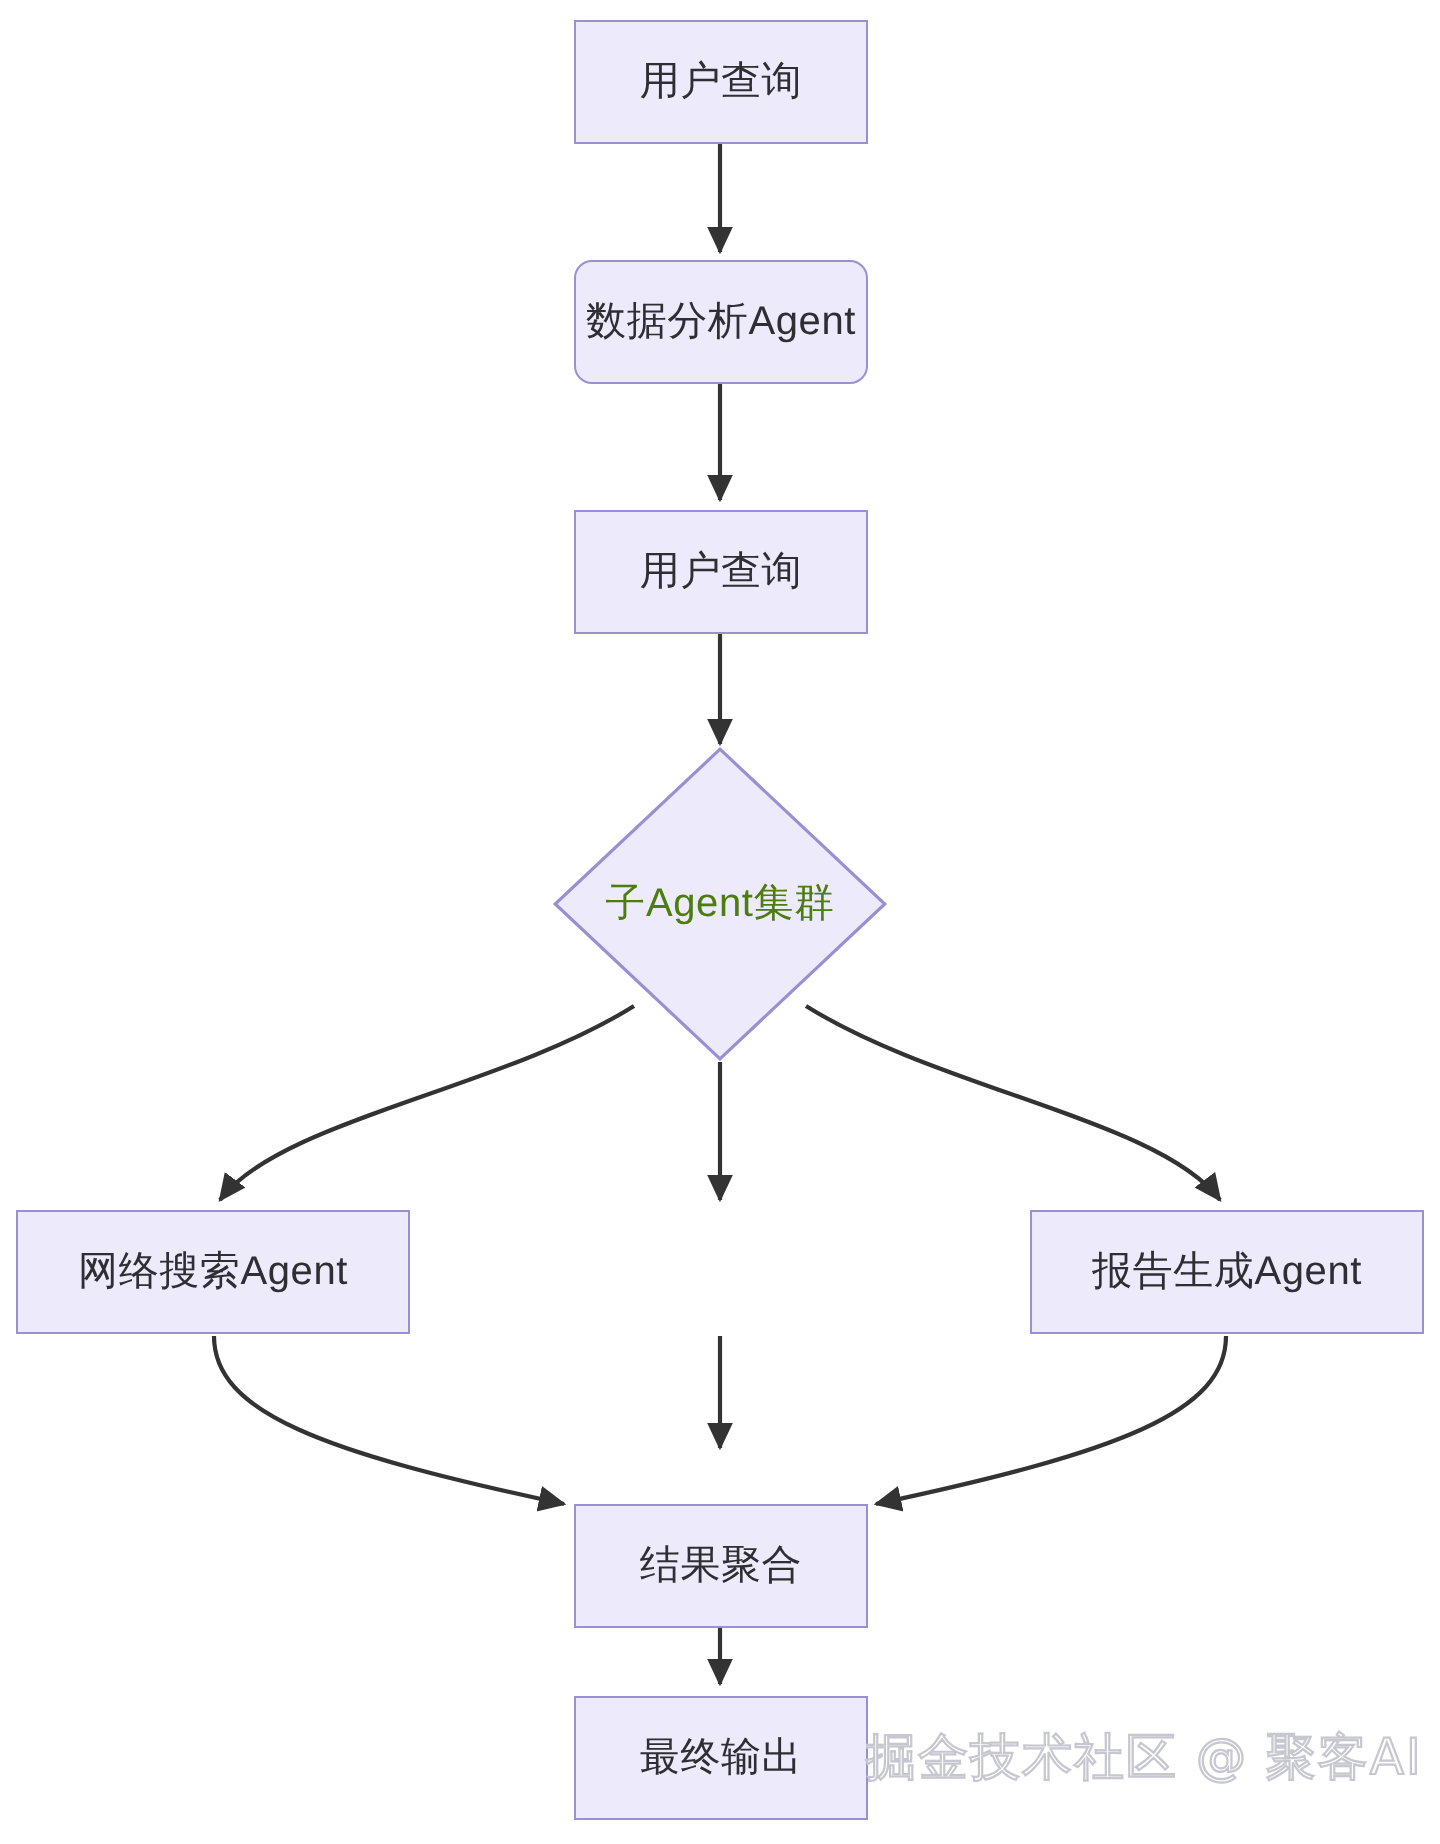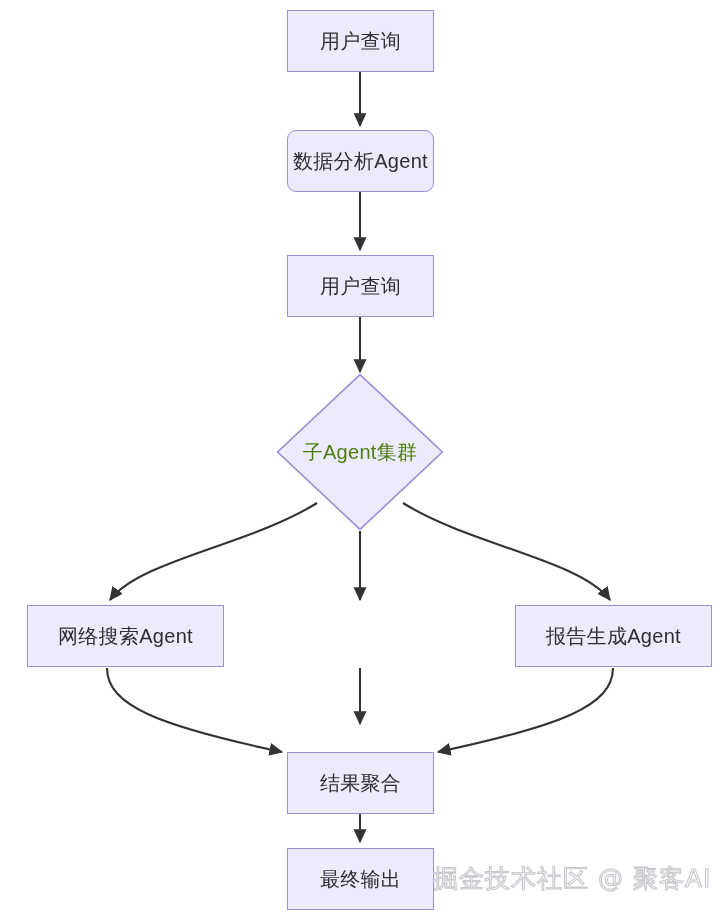--- a/index.html
+++ b/index.html
@@ -124,21 +124,21 @@
     <span>用户查询</span>
   </div>
 
   <div class="diamond-wrap" style="left:276px; top:373px; width:168px; height:158px;">
     <svg class="diamond-shape" viewBox="0 0 168 158" preserveAspectRatio="none" xmlns="http://www.w3.org/2000/svg">
       <polygon points="84,1.6 166.4,79 84,156.4 1.6,79" fill="#ECEAFB" stroke="#9990D4" stroke-width="1.6"></polygon>
     </svg>
     <span class="diamond-label">子Agent集群</span>
   </div>
 
-  <div class="node" style="left:8px; top:605px; width:197px; height:62px;margin-left:19px;">
+  <div class="node" style="left:8px; top:605px; width:197px; height:62px;">
     <span>网络搜索Agent</span>
   </div>
 
 
   <div class="node" style="left:515px; top:605px; width:197px; height:62px;">
     <span>报告生成Agent</span>
   </div>
 
   <div class="node" style="left:287px; top:752px; width:147px; height:62px;">
     <span>结果聚合</span>

